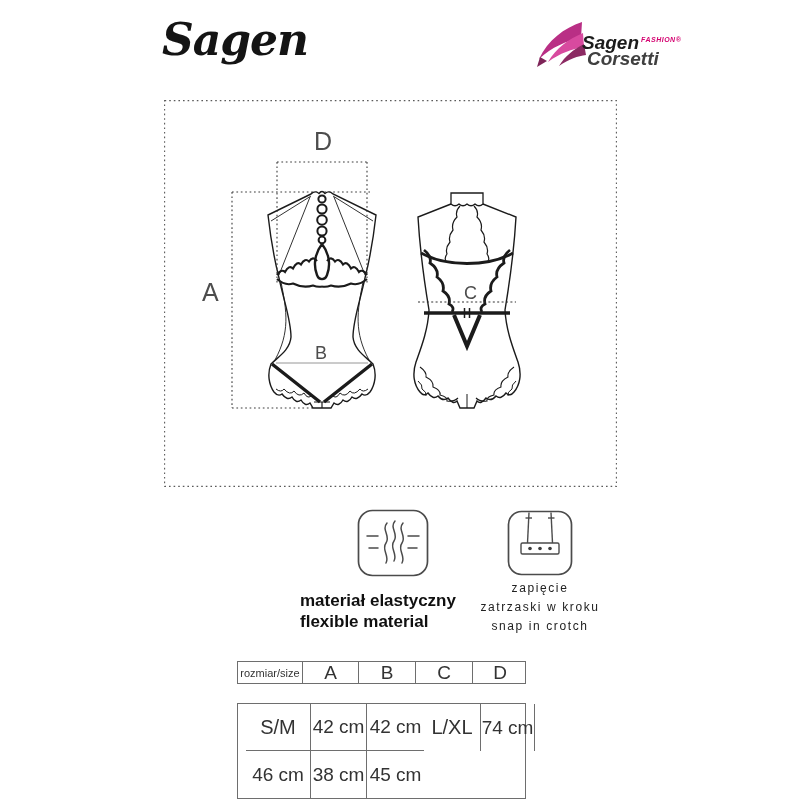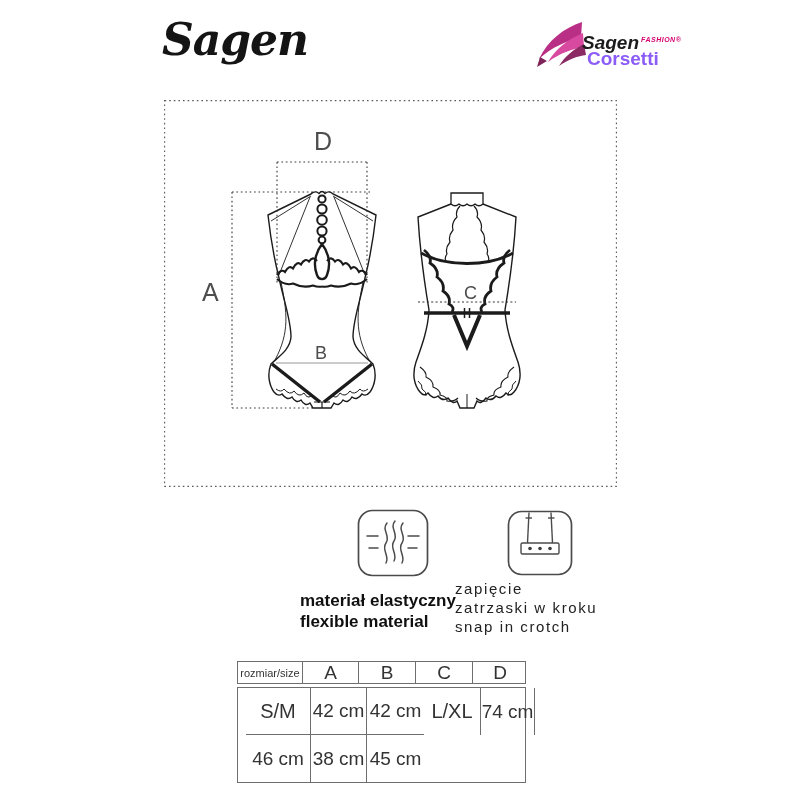--- a/index.html
+++ b/index.html
@@ -20,42 +20,42 @@
   .logo-line1 {
     position:absolute; left:46px; top:11px;
     font-style:italic; font-weight:bold; font-size:19px; color:#1c1c1c; white-space:nowrap;
   }
   .logo-fashion {
     font-style:italic; font-weight:bold; font-size:7px; color:#d4006f;
     position:relative; bottom:7px; left:2px; letter-spacing:0.5px;
   }
   .logo-line2 {
     position:absolute; left:51px; top:27px;
-    font-weight:bold; font-size:19px; color:#8b5cf6; white-space:nowrap;text-align:right;
+    font-style:italic; font-weight:bold; font-size:19px; color:#404040; white-space:nowrap;text-align:right;
   }
 
   
   .diagram { position:absolute; left:164px; top:100px; }
 
   
   .icon1 { position:absolute; left:357px; top:509px; }
   .icon2 { position:absolute; left:507px; top:510px; }
   .ftext1 {
     position:absolute; left:300px; top:590px; width:184px; text-align:left;
     font-weight:bold; font-size:17px; line-height:21px; color:#101010;
   }
   .ftext2 {
-    position:absolute; left:455px; top:579px; width:170px; text-align:left;
-    font-size:15px; line-height:19px; letter-spacing:1.6px; color:#222222;
+    position:absolute; left:455px; top:579px; width:170px; text-align:center;
+    font-size:12px; line-height:19px; letter-spacing:1.6px; color:#222222;
   }
 
   
   .size-table { position:absolute; left:237px; top:661px; width:289px; }
   .st-grid { display:grid; grid-template-columns:65px 56px 57px 57px 54px; }
-  .st-header { border:1.5px solid #6e6e6e; height:23px; margin-bottom:3px; }
+  .st-header { border:1.5px solid #6e6e6e; height:23px; margin-bottom:19px; }
   .st-body   { border:1.5px solid #6e6e6e;padding-left:8px; }
   .st-cell {
     display:flex; align-items:center; justify-content:center;
     color:#333333; border-right:1.4px solid #6e6e6e;
   }
   .st-cell.last { border-right:none; }
   .st-header .st-cell { font-size:19px; }
   .st-header .st-cell.lbl { font-size:11px; }
   .st-body .st-cell { height:47px; font-size:19px; }
   .st-body .st-cell.r0 { border-bottom:1.4px solid #6e6e6e; }

